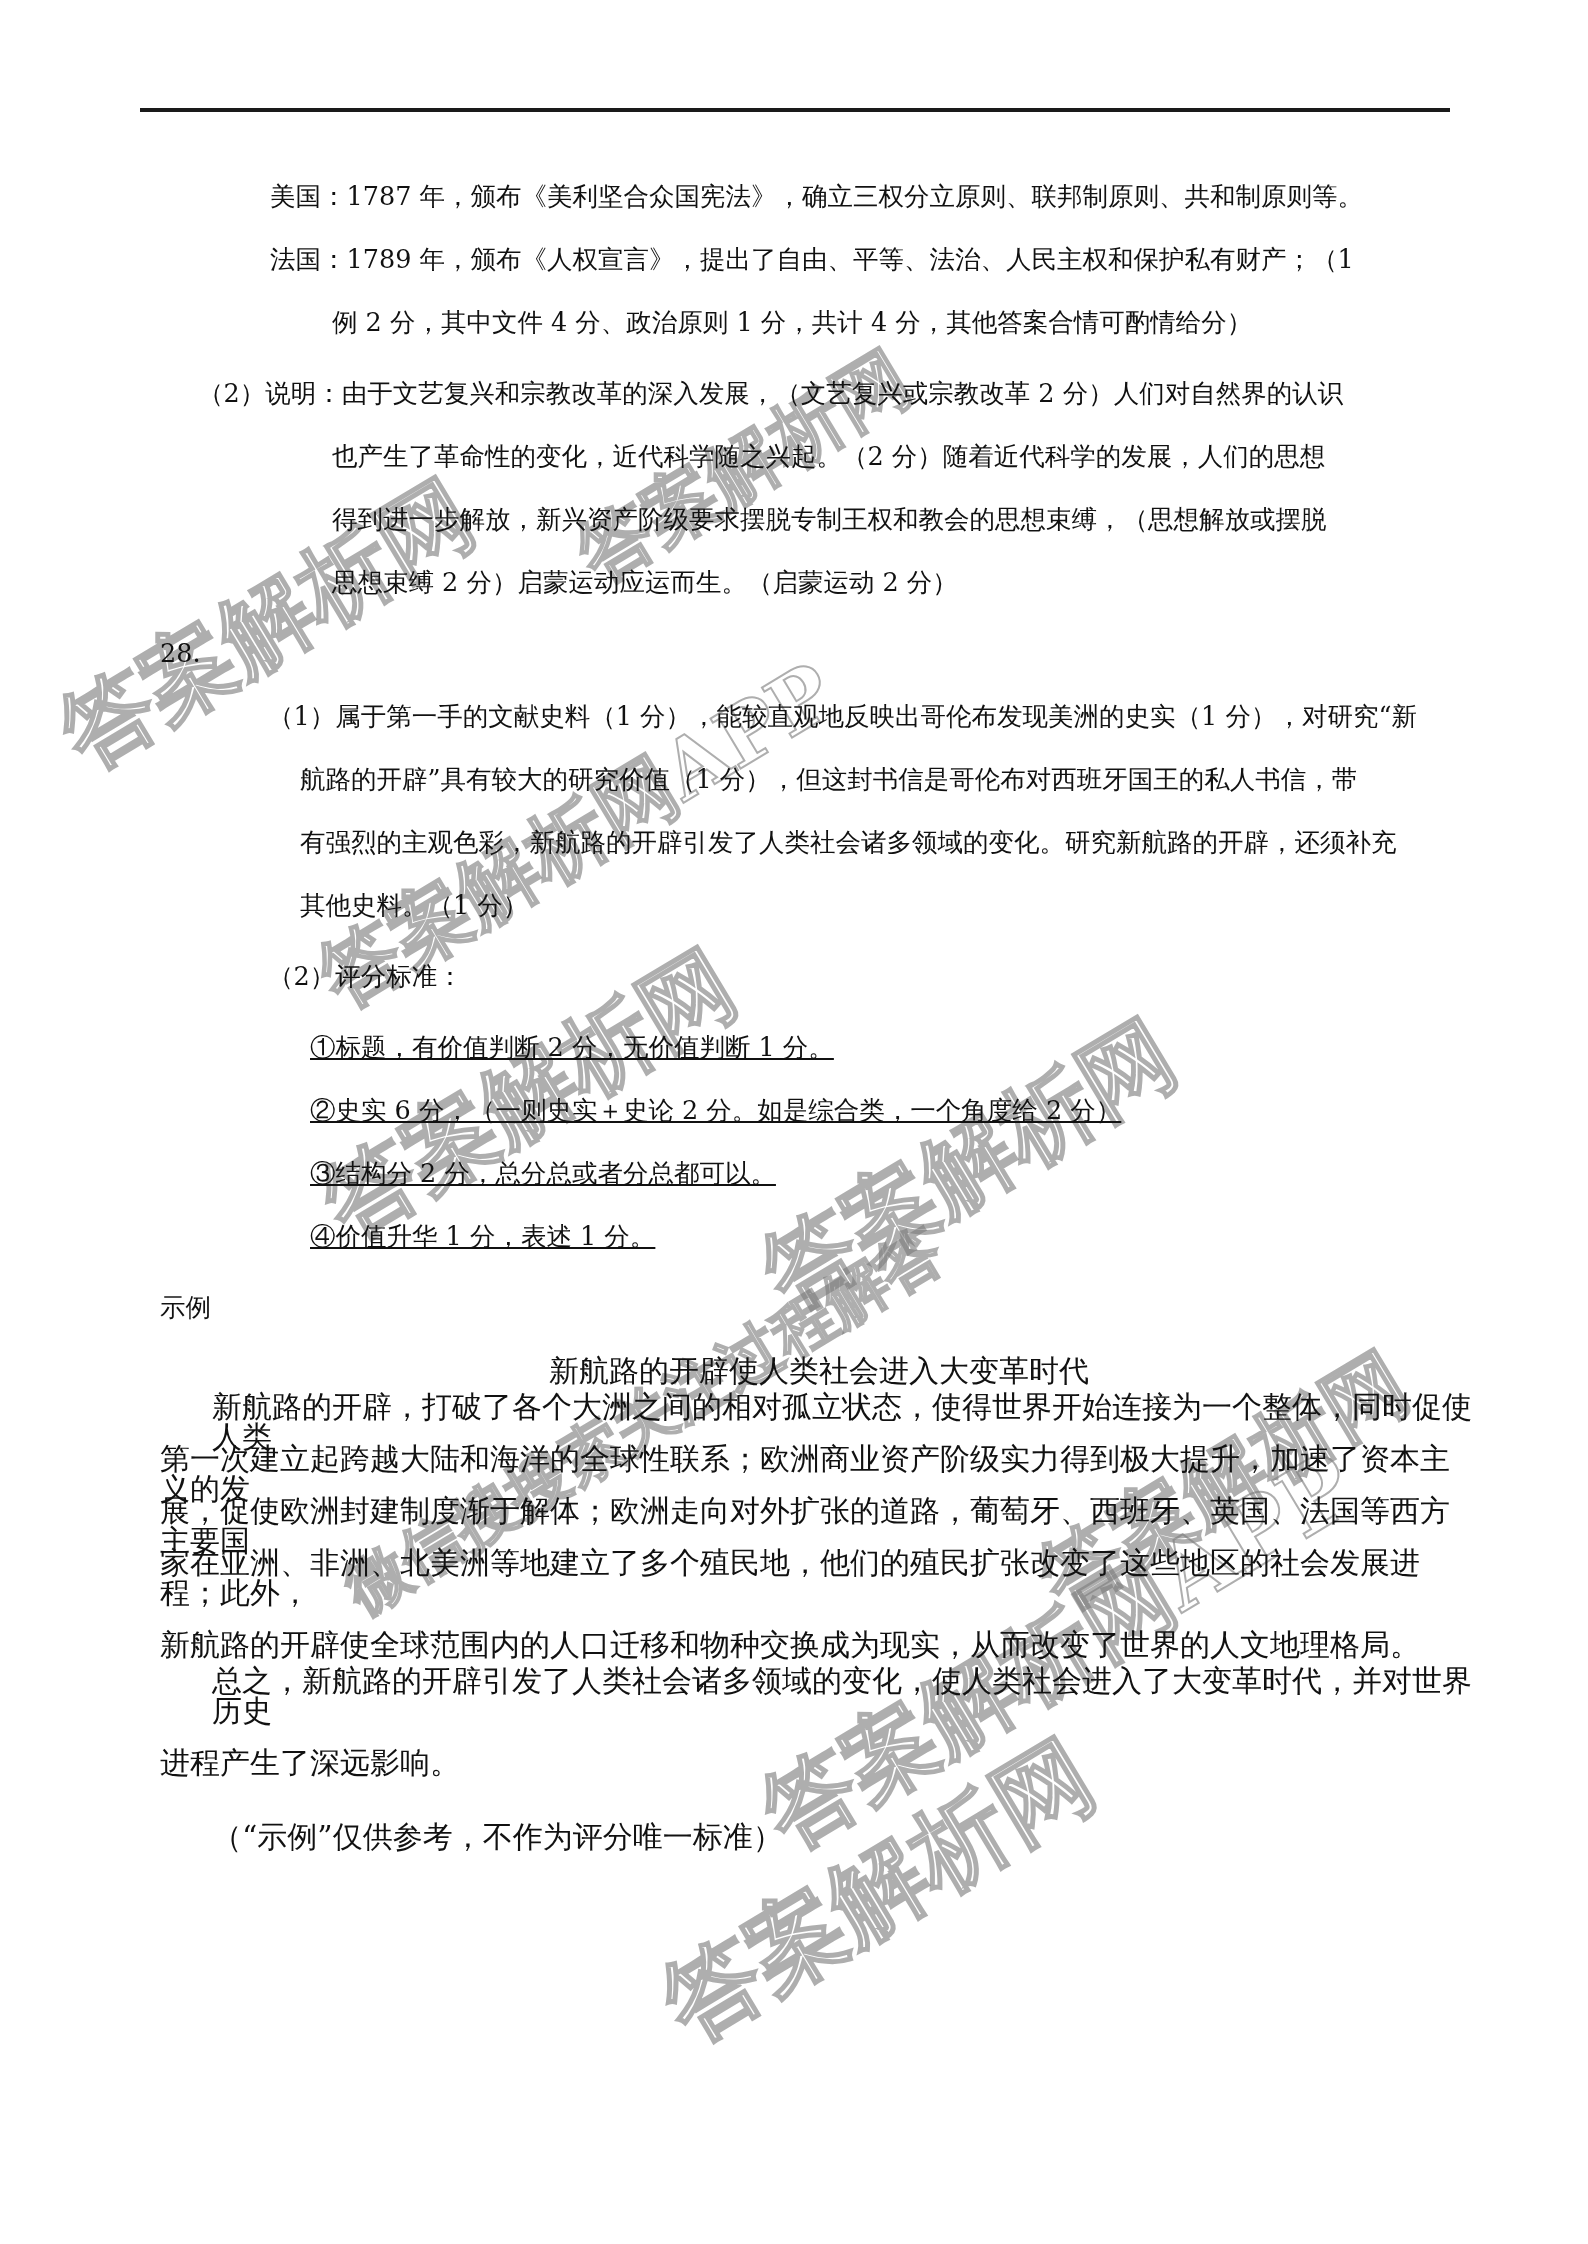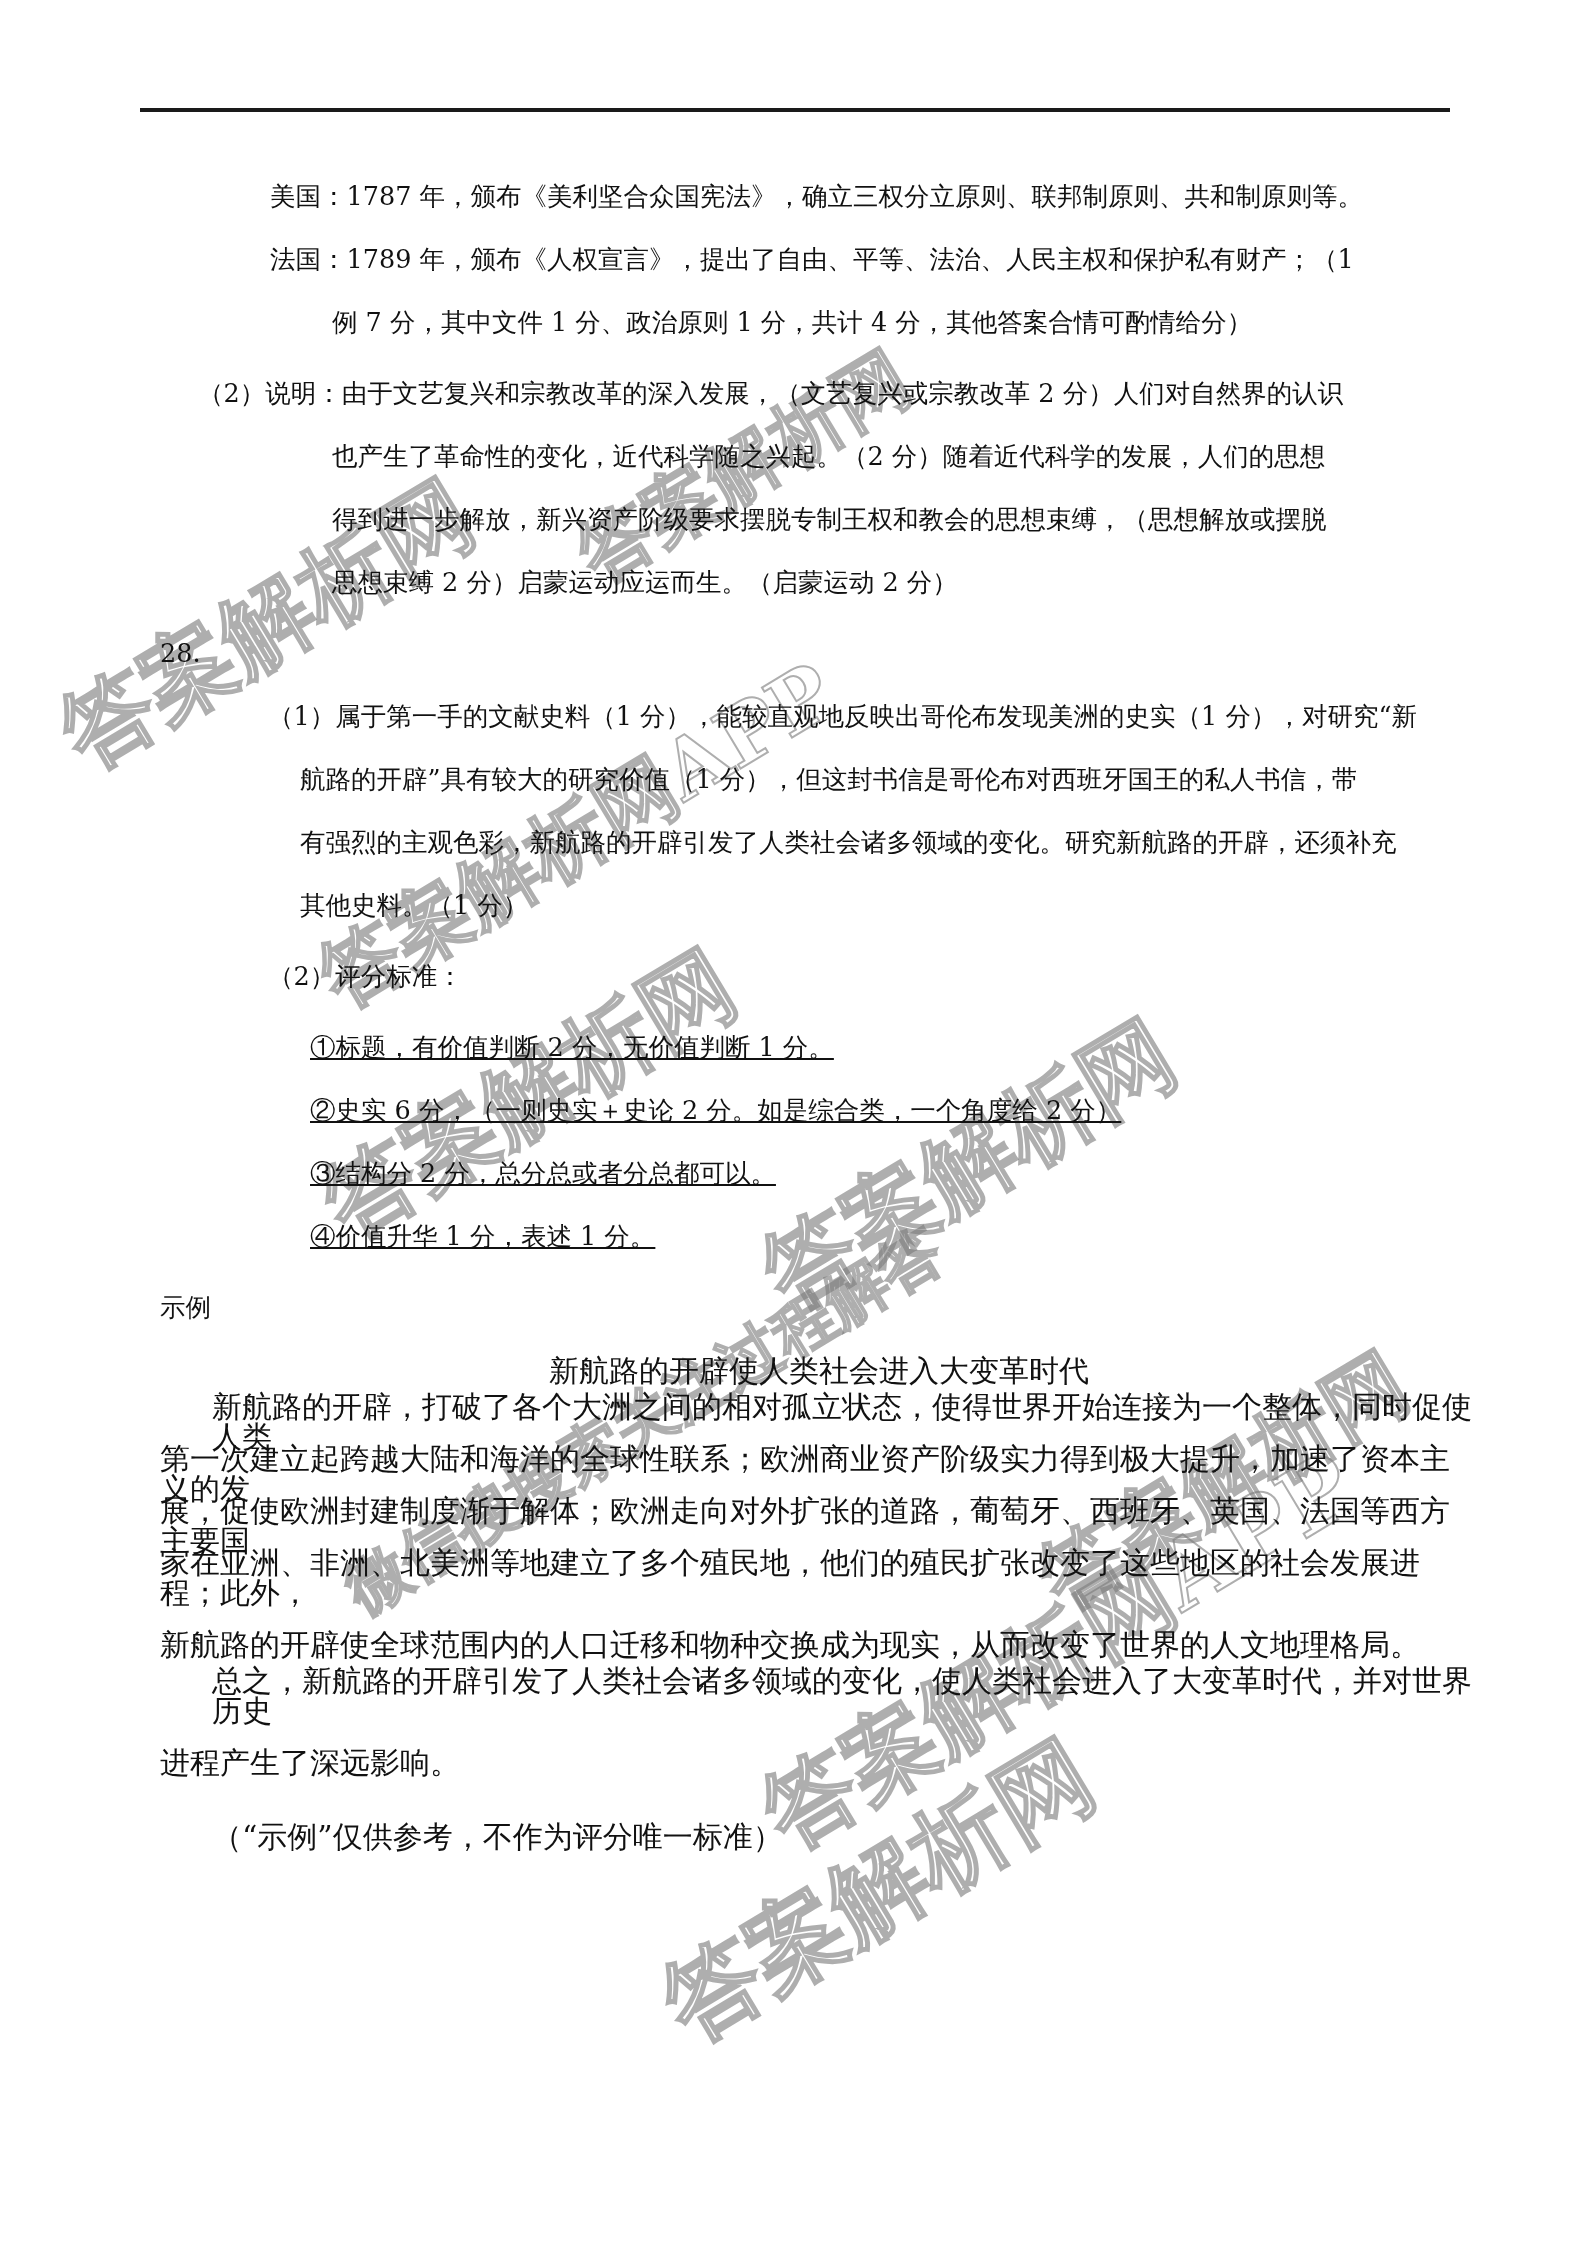--- a/index.html
+++ b/index.html
@@ -87,21 +87,21 @@
 
     <div class="row i-lvl1">
       <span>美国：1787 年，颁布《美利坚合众国宪法》，确立三权分立原则、联邦制原则、共和制原则等。</span>
     </div>
     <div class="sp-xs"></div>
     <div class="row i-lvl1">
       <span>法国：1789 年，颁布《人权宣言》，提出了自由、平等、法治、人民主权和保护私有财产；（1</span>
     </div>
     <div class="sp-xs"></div>
     <div class="row i-lvl3">
-      <span>例 7 分，其中文件 1 分、政治原则 1 分，共计 4 分，其他答案合情可酌情给分）</span>
+      <span>例 2 分，其中文件 4 分、政治原则 1 分，共计 4 分，其他答案合情可酌情给分）</span>
     </div>
 
     <div class="sp-sm"></div>
 
     <div class="row i-lvl2">
       <span>（2）说明：由于文艺复兴和宗教改革的深入发展，（文艺复兴或宗教改革 2 分）人们对自然界的认识</span>
     </div>
     <div class="sp-xs"></div>
     <div class="row i-lvl3">
       <span>也产生了革命性的变化，近代科学随之兴起。（2 分）随着近代科学的发展，人们的思想</span>

